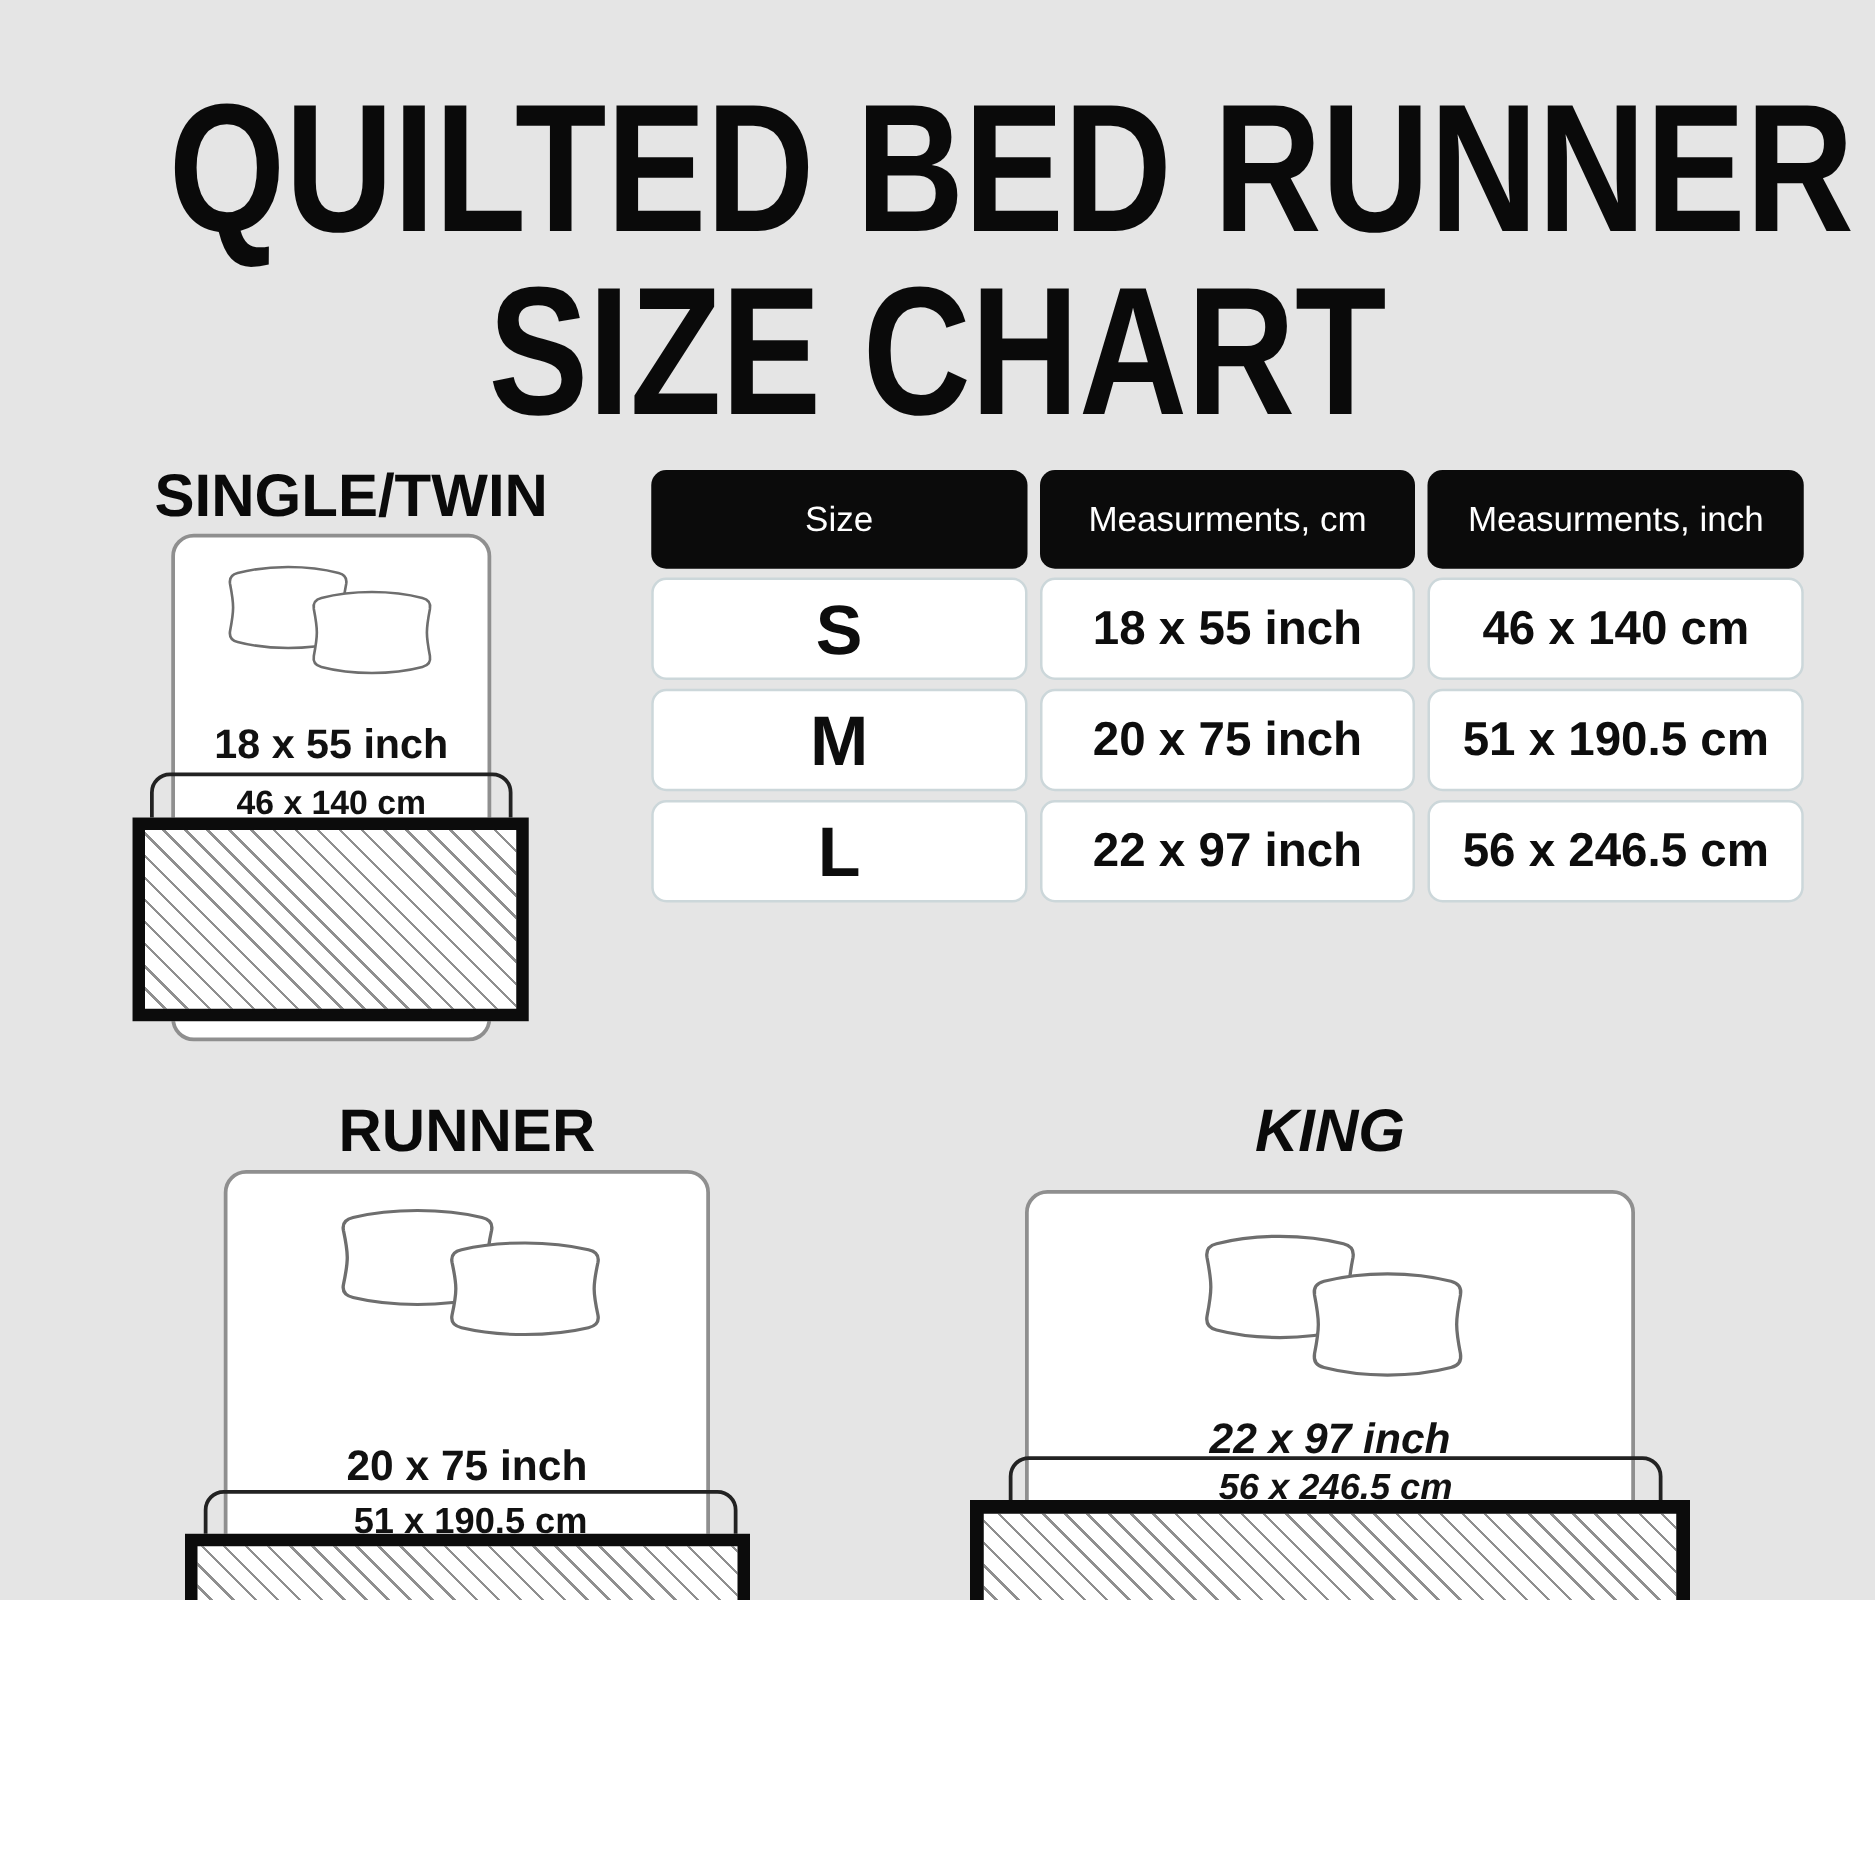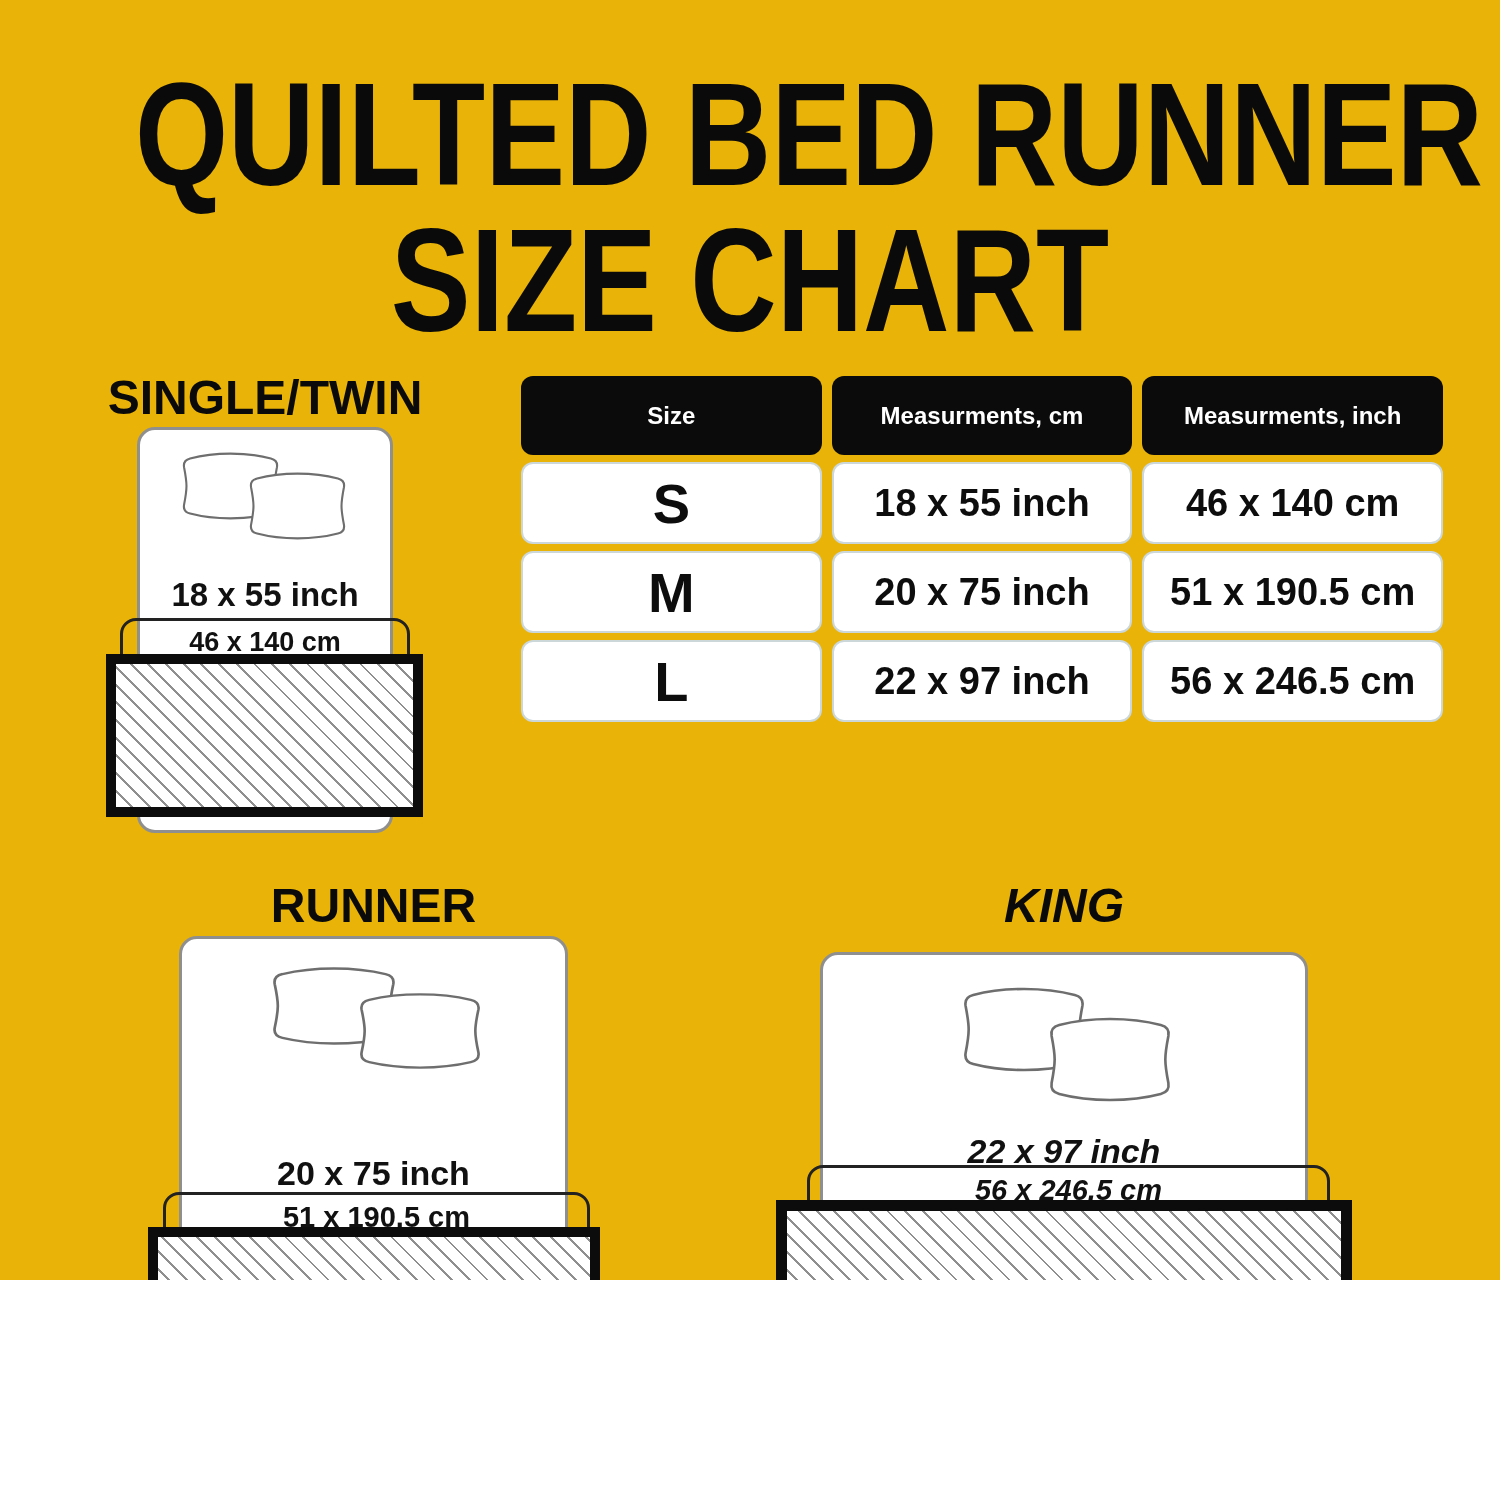--- a/index.html
+++ b/index.html
@@ -1,36 +1,36 @@
 <!DOCTYPE html>
 <html><head>
 <meta charset="utf-8">
 <style>
   html,body{margin:0;padding:0;background:#fff;}
   .stage{
-    position:relative;width:1500px;height:1280px;background:#eab308;
+    position:relative;width:1500px;height:1280px;background:#e5e5e5;
     font-family:"Liberation Sans", sans-serif;color:#0d0d0d;overflow:hidden;
   }
   
   .title{
     position:absolute;left:0;right:0;top:62px;text-align:center;
     font-weight:bold;font-size:146px;line-height:1.0;letter-spacing:0px;color:#0a0a0a;
     transform:scaleX(0.82);transform-origin:50% 0;
   }
   .title .line{white-space:nowrap;}
   
   .size-table{
     position:absolute;left:521px;top:376px;width:922px;
     display:grid;grid-template-columns:repeat(3,1fr);
     grid-template-rows:79px 82px 82px 82px;gap:7px 10px;
   }
   .th{
     background:#0b0b0b;color:#fff;border-radius:12px;
     display:flex;align-items:center;justify-content:center;
-    font-size:24px;font-weight:bold;white-space:nowrap;
+    font-size:28px;font-weight:normal;white-space:nowrap;
   }
   .td{
     background:#fff;border:2px solid #ccd7da;border-radius:12px;
     display:flex;align-items:center;justify-content:center;
     font-weight:bold;color:#0d0d0d;white-space:nowrap;
   }
   .td.size{font-size:56px;}
   .td.val{font-size:38px;}
   
   .diagram{position:absolute;}
@@ -55,21 +55,21 @@
   }
   .runner{
     position:absolute;border:10px solid #0c0c0c;
     background-color:#fff;
     background-image:repeating-linear-gradient(45deg,
       rgba(0,0,0,0) 0px, rgba(0,0,0,0) 10.5px,
       #8f8f8f 10.5px, #8f8f8f 12.5px);
   }
   
   .d-single{left:85px;top:370px;width:360px;height:480px;}
-  .d-single .d-label{left:0;width:360px;top:0;}
+  .d-single .d-label{left:16px;width:360px;top:0;}
   .d-single .bed{left:52px;top:57px;width:250px;height:400px;}
   .d-single .p1{left:93px;top:78px;width:105px;height:76px;}
   .d-single .p2{left:160px;top:98px;width:105px;height:76px;}
   .d-single .dim-inch{left:52px;width:256px;top:206px;}
   .d-single .cm-box{left:35px;top:248px;width:284px;height:150px;}
   .d-single .runner{left:21px;top:284px;width:297px;height:143px;}
   
   .d-queen{left:120px;top:870px;width:520px;height:580px;}
   .d-queen .d-label{left:59px;width:389px;top:8px;}
   .d-queen .bed{left:59px;top:66px;width:383px;height:480px;}

